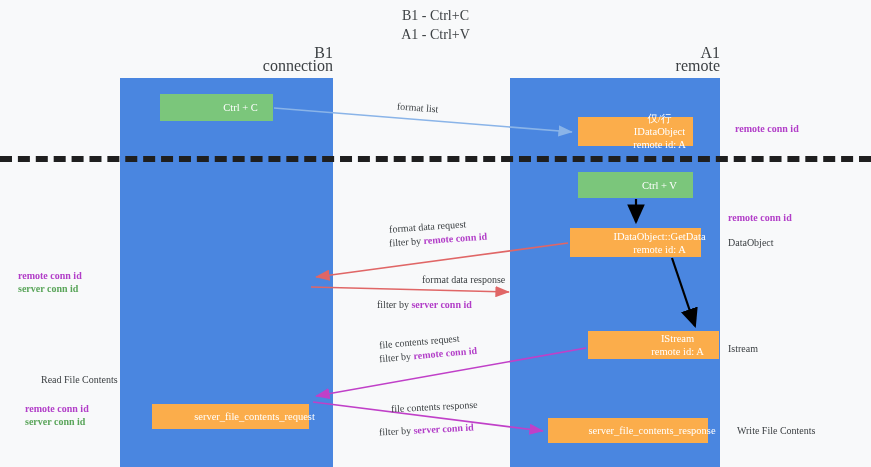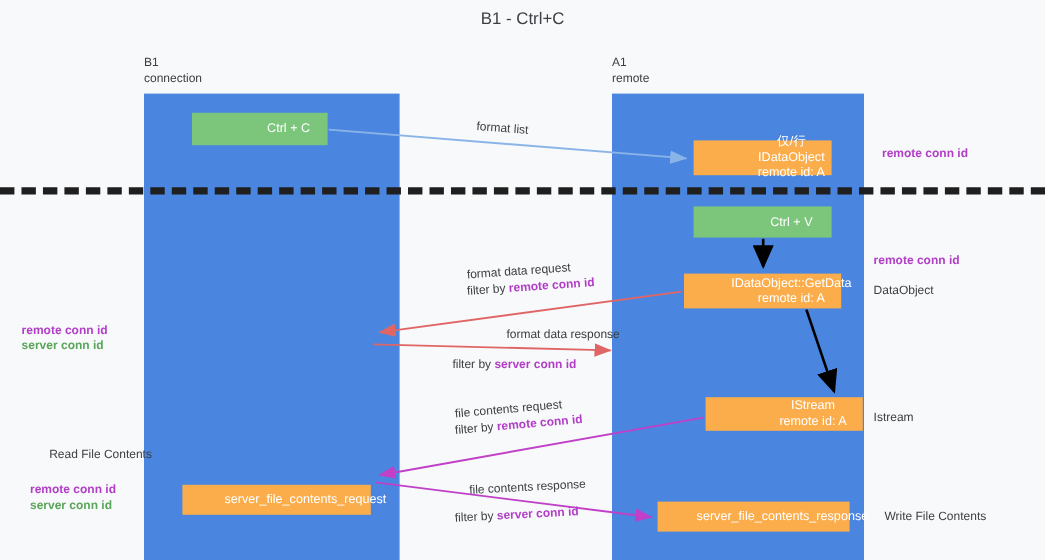--- a/index.html
+++ b/index.html
@@ -4,30 +4,30 @@
 <title>Clipboard Remoting Sequence Diagram</title>
 <style>
   html,body{margin:0;padding:0;}
   body{
     width:871px;height:467px;
     background:#f8f9fa;
     font-family:"Liberation Sans","DejaVu Sans",sans-serif;
     color:#3c4043;
     overflow:hidden;
   }
-  #canvas{position:relative;width:711px;height:467px;}
+  #canvas{position:relative;width:711px;height:467px;font-family:Liberation Serif, serif;}
 
   
   .lane{position:absolute;background:#4a86e0;}
   #lane-b1{left:120px;top:78px;width:213px;height:389px;}
   #lane-a1{left:510px;top:78px;width:210px;height:389px;}
 
   
   .lane-head{
-    position:absolute;text-align:left;font-size:10px;line-height:13px;
+    position:absolute;text-align:right;font-size:16px;line-height:13px;
     color:#3c4043;
   }
   #head-b1{left:120px;top:46px;width:213px;}
   #head-a1{left:510px;top:46px;width:210px;}
 
   #title{
     position:absolute;left:0;top:6px;width:871px;text-align:center;
     font-size:14px;line-height:19px;color:#3c4043;
   }
 
@@ -86,20 +86,21 @@
   #m-left-remote2{left:25px;top:402px;}
   #m-left-server2{left:25px;top:415px;}
 </style>
 </head>
 <body>
 
 <div id="canvas">
 
   <div id="title">
     <div>B1 - Ctrl+C</div>
+    <div>A1 - Ctrl+V</div>
   </div>
 
   <div id="head-b1" class="lane-head">
     <div>B1</div>
     <div>connection</div>
   </div>
   <div id="head-a1" class="lane-head">
     <div>A1</div>
     <div>remote</div>
   </div>

